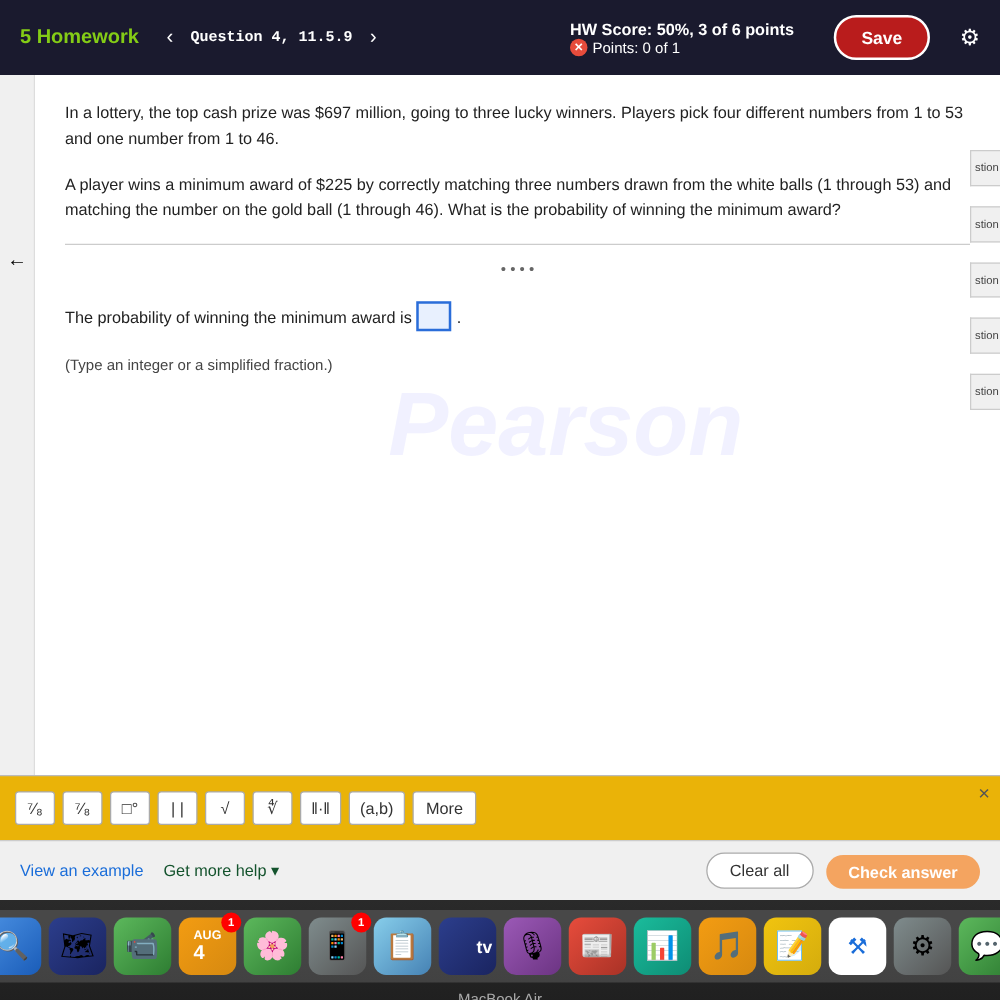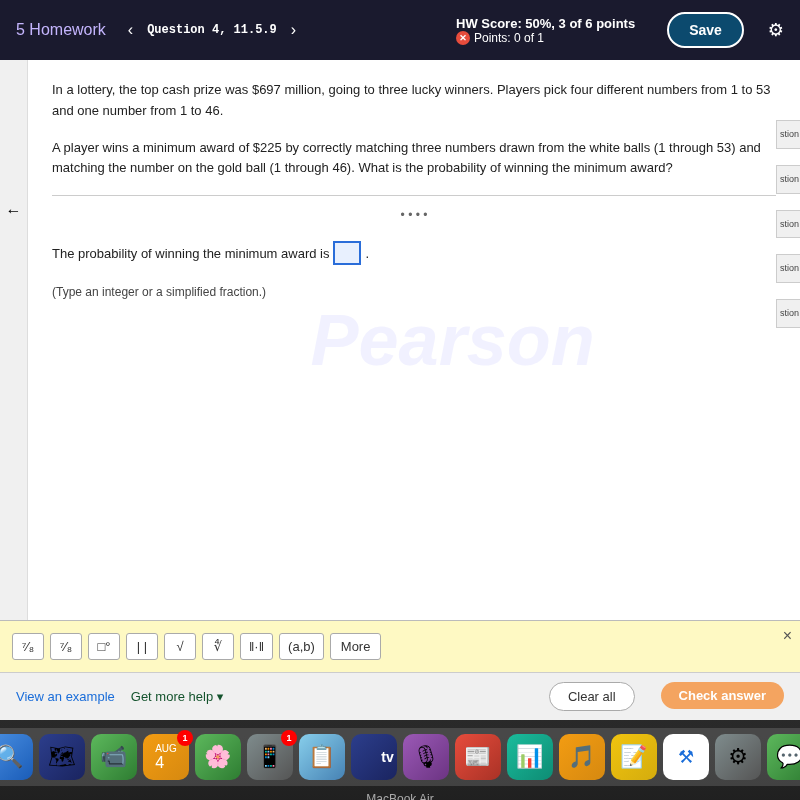--- a/index.html
+++ b/index.html
@@ -8,23 +8,23 @@
     
     .top-bar {
       background: #1a1a2e;
       height: 60px;
       display: flex;
       align-items: center;
       padding: 0 16px;
       gap: 16px;
     }
     .hw-title {
-      color: #c4b5fd;
+      color: #84cc16;
       font-size: 16px;
-      font-weight: 400;
+      font-weight: 700;
     }
     .nav-section {
       display: flex;
       align-items: center;
       gap: 8px;
       color: white;
     }
     .nav-btn {
       background: none;
       border: none;
@@ -57,21 +57,21 @@
       background: #e74c3c;
       border-radius: 50%;
       display: inline-flex;
       align-items: center;
       justify-content: center;
       color: white;
       font-size: 9px;
       font-weight: bold;
     }
     .save-btn {
-      background: #0c4a6e;
+      background: #b91c1c;
       color: white;
       border: 2px solid white;
       border-radius: 20px;
       padding: 8px 20px;
       font-size: 14px;
       font-weight: 600;
       cursor: pointer;
       margin-left: 16px;
     }
     .gear-btn {
@@ -165,21 +165,21 @@
       font-size: 72px;
       color: rgba(200, 200, 255, 0.25);
       font-weight: bold;
       pointer-events: none;
       white-space: nowrap;
       font-style: italic;
     }
 
     
     .math-toolbar {
-      background: #fef9c3;
+      background: #eab308;
       height: 52px;
       display: flex;
       align-items: center;
       padding: 0 12px;
       gap: 6px;
       border-top: 1px solid #bbb;
       position: relative;
     }
 
     .math-btn {
@@ -235,22 +235,22 @@
 
     .get-help {
       font-size: 13px;
       color: #14532d;
       cursor: pointer;
     }
 
     .bottom-right {
       margin-left: auto;
       display: flex;
-      gap: 26px;
-      align-items: flex-start;
+      gap: 10px;
+      align-items: flex-end;
     }
 
     .clear-all-btn {
       background: white;
       border: 1px solid #aaa;
       border-radius: 16px;
       padding: 6px 18px;
       font-size: 13px;
       cursor: pointer;
       color: #333;
@@ -432,21 +432,21 @@
     <button class="check-answer-btn">Check answer</button>
   </div>
 </div>
 
 <div class="macos-bar">
   <div class="dock-area">
     <div class="dock-icon blue">🔍</div>
     <div class="dock-icon darkblue">🗺</div>
     <div class="dock-icon green">📹</div>
     <div class="dock-icon orange" style="position:relative;">
-      <span style="font-size:10px;color:white;font-weight:normal;">AUG<br><span style="font-size:16px;">4</span></span>
+      <span style="font-size:10px;color:white;font-weight:bold;">AUG<br><span style="font-size:16px;">4</span></span>
       <span class="badge">1</span>
     </div>
     <div class="dock-icon green">🌸</div>
     <div class="dock-icon gray" style="position:relative;">
       📱
       <span class="badge">1</span>
     </div>
     <div class="dock-icon lightblue">📋</div>
     <div class="dock-icon darkblue">
       <span style="color:white;font-size:14px;font-weight:bold;margin-left:27px;">tv</span>

